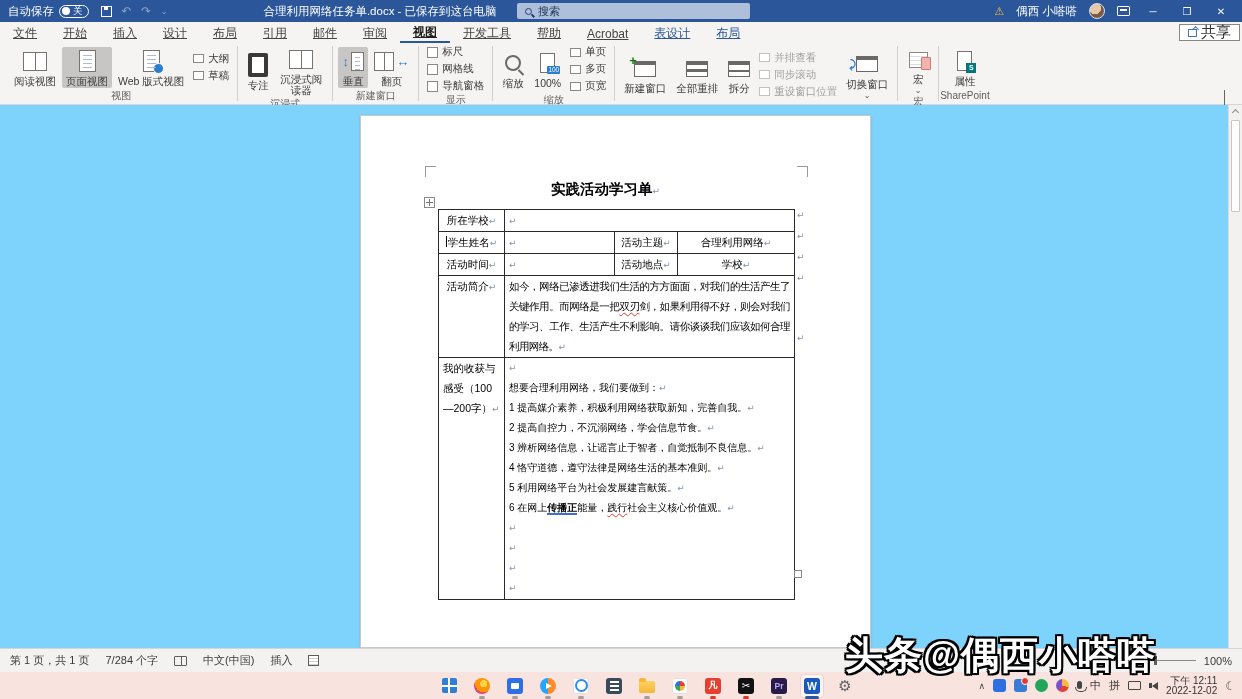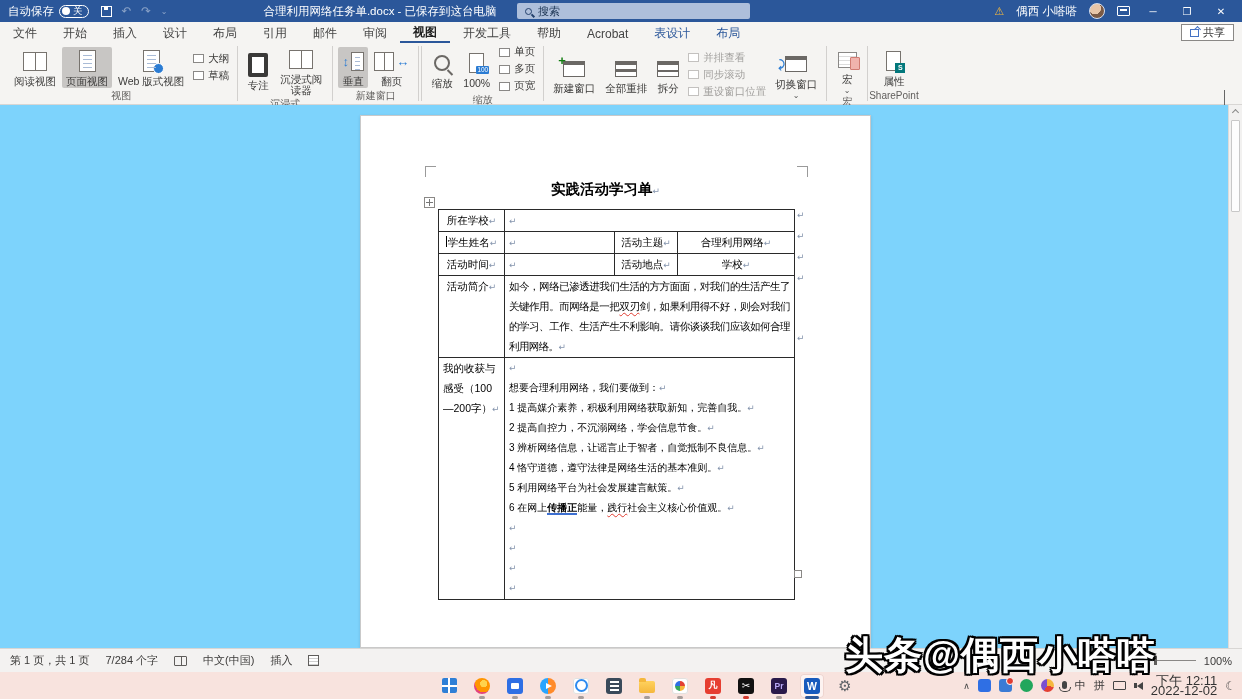--- a/index.html
+++ b/index.html
@@ -22,24 +22,24 @@
   .mag::after { content:""; position:absolute; width:1.5px; height:4px; background:#23406b; left:6px; top:5px; transform:rotate(-45deg); }
   .tb-right { position:absolute; right:0; top:0; height:22px; display:flex; align-items:center; gap:12px; padding-right:10px; }
   .warn { color:#f6b93d; font-size:11px; }
   .avatar { width:16px; height:16px; border-radius:50%; background:radial-gradient(circle at 35% 30%, #e8c6a8 0 45%, #7b5a45 46% 100%); border:1px solid #d8e0ee; }
   .ribopt { width:13px; height:10px; border:1.2px solid #fff; border-radius:1px; position:relative; }
   .ribopt::after { content:""; position:absolute; left:2px; right:2px; top:2px; height:2px; background:#fff; }
   .wbtn { font-size:10px; color:#fff; width:22px; text-align:center; }
 
   
   .tabrow { position:absolute; top:22px; left:0; right:0; height:21px; background:#f5f4f2; display:flex; align-items:stretch; font-size:12px; color:#444; }
-  .tab { padding:2px 13px 0 13px; display:flex; align-items:center; }
+  .tab { padding:2px 13px 0 13px; display:flex; align-items:center;text-decoration:underline; }
   .tab.active { color:#222; font-weight:700; border-bottom:2.5px solid #2b579a; }
   .tab.ctx { color:#2b579a; }
-  .share-btn { position:absolute; right:8px; top:2px; height:17px; border:1px solid #8a8886; background:#fff; display:flex; align-items:center; gap:4px; padding:0 8px; font-size:11px; color:#333; }
+  .share-btn { position:absolute; right:2px; top:2px; height:17px; border:1px solid #8a8886; background:#fff; display:flex; align-items:center; gap:4px; padding:0 8px; font-size:15px; color:#333; }
   .share-ic { width:9px; height:8px; border:1px solid #4472c4; position:relative; }
   .share-ic::after { content:""; position:absolute; right:-2px; top:-3px; width:4px; height:4px; border-top:1.2px solid #4472c4; border-right:1.2px solid #4472c4; transform:rotate(-45deg); }
 
   
   .ribbon { position:absolute; top:43px; left:0; right:0; height:62px; background:#f5f4f2; border-bottom:1px solid #d8d6d4; display:flex; align-items:stretch; padding-left:6px; }
   .rgroup { display:flex; flex-direction:column; }
   .rrow { flex:1; display:flex; align-items:center; gap:2px; padding:2px 4px 0 4px; }
   .glabel { height:15px; text-align:center; font-size:10px; color:#605e5c; line-height:13px; }
   .rsep { width:1px; background:#d2d0ce; margin:3px 1px; }
   .rbtn { display:flex; flex-direction:column; align-items:center; justify-content:flex-start; gap:2px; padding:2px 4px 1px 4px; border-radius:2px; font-size:10.5px; line-height:11px; color:#3b3a39; text-align:center; min-width:30px; }
@@ -146,21 +146,21 @@
   .t-rbadge { background:#3a7bd5; }
   .t-rbadge::after { content:""; position:absolute; right:-2px; top:-2px; width:6px; height:6px; border-radius:50%; background:#e03c31; border:1px solid #fff; }
   .t-green { background:#21a65c; border-radius:50%; }
   .t-multi { border-radius:50%; background:conic-gradient(#f5b73c 0 30%, #e34133 30% 60%, #7a4fd0 60% 100%); }
   .mic { width:5px; height:8px; background:#444; border-radius:3px; position:relative; margin-top:-2px; }
   .mic::after { content:""; position:absolute; left:-2.5px; top:6px; width:10px; height:4px; border:1.2px solid #444; border-top:none; border-radius:0 0 5px 5px; }
   .scrn { width:13px; height:9px; border:1.3px solid #444; border-radius:1px; }
   .spk { display:flex; align-items:center; }
   .spk .cone { width:0; height:0; border-right:6px solid #444; border-top:4px solid transparent; border-bottom:4px solid transparent; }
   .spk .base { width:3px; height:5px; background:#444; }
-  .clock { text-align:right; font-size:13px; line-height:10px; color:#333; }
+  .clock { text-align:right; font-size:10px; line-height:10px; color:#333; }
 
   
   .watermark { position:absolute; left:845px; top:630px; font-size:38px; font-weight:700; color:#fff; letter-spacing:1px; white-space:nowrap; z-index:50;
     text-shadow:-2px -2px 0 #000, 2px -2px 0 #000, -2px 2px 0 #000, 2px 2px 0 #000, 0 2px 0 #000, 2px 0 0 #000, 0 -2px 0 #000, -2px 0 0 #000; }
 </style>
 </head>
 <body>
 
 <div id="app">
 
@@ -283,20 +283,39 @@
             <span class="bicon" style="gap:2px">
               <span class="ibook" style="width:20px"></span>
               <span class="arr">↔</span>
             </span>
             <span>翻页</span>
           </div>
       </div>
       <div class="glabel">新建窗口</div>
     </div>
     <div class="rsep"></div>
+    <div class="rgroup">
+      <div class="rrow">
+        <div class="sstack">
+          <div class="sitem">
+              <span class="chk"></span>
+              <span>标尺</span>
+            </div>
+          <div class="sitem">
+              <span class="chk"></span>
+              <span>网格线</span>
+            </div>
+          <div class="sitem">
+              <span class="chk"></span>
+              <span>导航窗格</span>
+            </div>
+        </div>
+      </div>
+      <div class="glabel">显示</div>
+    </div>
     <div class="rsep"></div>
     <div class="rgroup">
       <div class="rrow">
         <div class="rbtn">
             <span class="bicon">
               <span class="izoom"></span>
             </span>
             <span>缩放</span>
           </div>
         <div class="rbtn">

